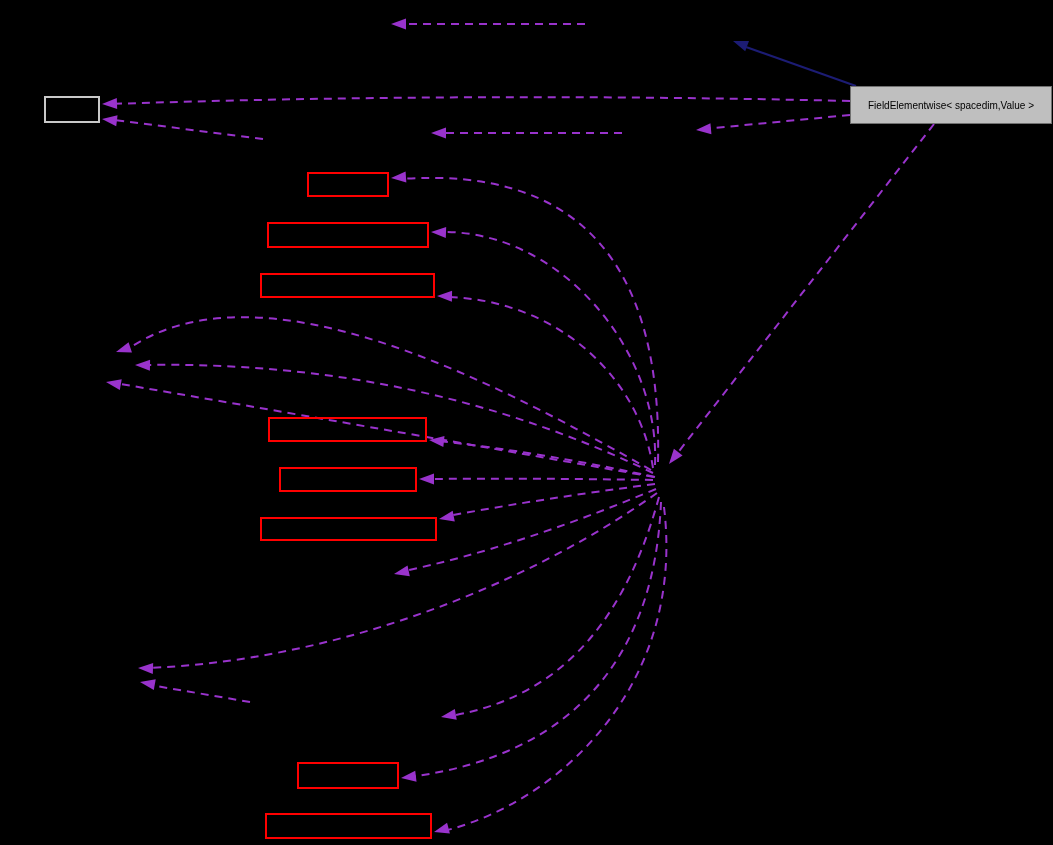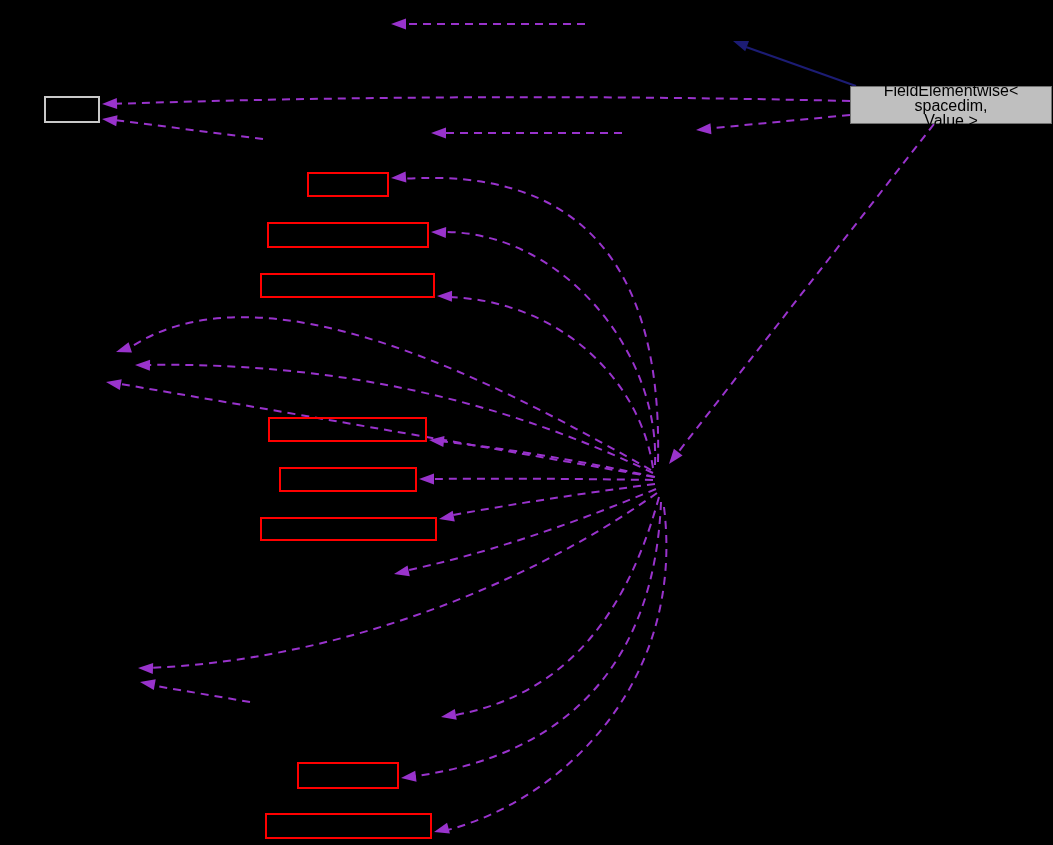--- a/index.html
+++ b/index.html
@@ -1,21 +1,21 @@
 <!DOCTYPE html>
 <html><head>
 <meta charset="utf-8">
 <style>
   html,body{margin:0;padding:0;background:#000;}
   .stage{position:relative;width:1053px;height:845px;overflow:hidden;
          font-family:"Liberation Sans",sans-serif;}
   .edge-layer{position:absolute;left:0;top:0;width:1053px;height:845px;}
   .node{position:absolute;box-sizing:border-box;}
-  .node-main{border:1px solid #707070;display:flex;flex-direction:column;
-             align-items:center;justify-content:center;font-size:16px;
+  .node-main{border:1px solid #707070;display:flex;flex-direction:row;
+             align-items:center;justify-content:center;font-size:10px;
              line-height:15px;text-align:center;}
   .node-plain{border:2px solid;background:transparent;}
   .node-trunc{border:2px solid;background:transparent;}
 </style>
 </head>
 <body>
 
 <div class="stage" style="background: rgb(0, 0, 0);">
   <svg class="edge-layer" id="edge-layer" viewBox="0 0 1053 845" width="1053" height="845">
       <g>

